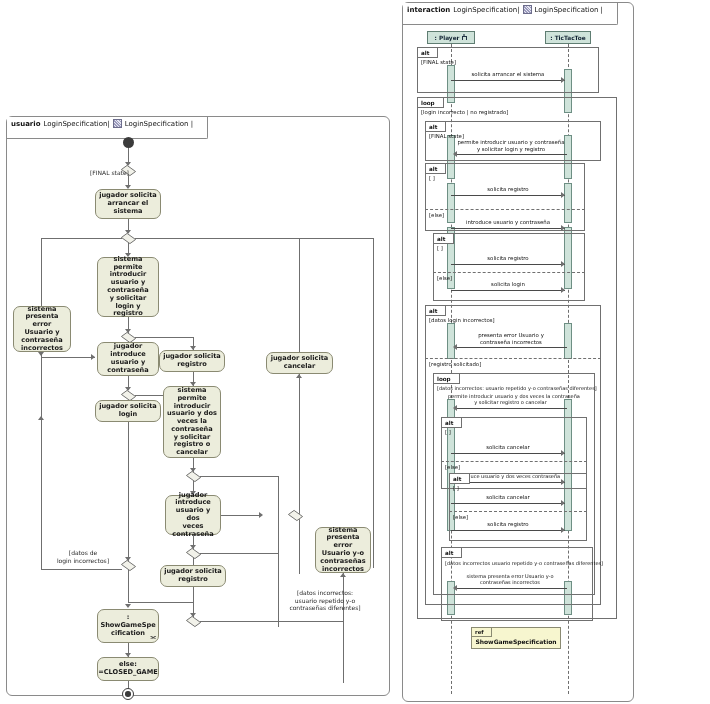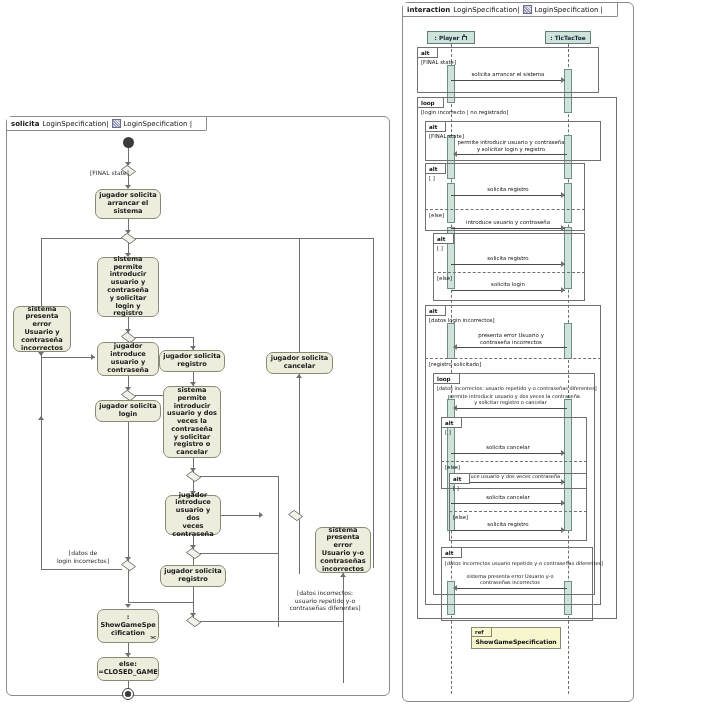--- a/index.html
+++ b/index.html
@@ -1,21 +1,21 @@
 <!DOCTYPE html>
 <html><head>
 <meta charset="utf-8">
 <style>
   html,body{margin:0;padding:0;background:#ffffff;}
   body{width:710px;height:704px;position:relative;overflow:hidden;
        font-family:"DejaVu Sans","Liberation Sans",sans-serif;color:#111;}
 
   
   .frame{position:absolute;border:1px solid #8a8a8a;border-radius:6px;background:#fff;}
-  .frame-tab{position:absolute;left:0;top:0;height:13px;padding:0 14px 0 4px;
+  .frame-tab{position:absolute;left:0;top:0;height:13px;padding:0 14px 8px 4px;
     background:#fff;border-right:1px solid #8a8a8a;border-bottom:1px solid #8a8a8a;
     border-bottom-right-radius:2px;display:flex;align-items:center;gap:3px;
     font-size:7px;white-space:nowrap;}
   .frame-tab b{font-weight:bold;font-size:7px;}
   .tabicon{display:inline-block;width:7px;height:7px;background:
      repeating-linear-gradient(45deg,#9b9bbd 0 1px,#e7e7f2 1px 2px);
      border:1px solid #6d6d8c;}
 
   
   .act{position:absolute;}
@@ -71,21 +71,21 @@
     border:.6px solid #234;border-radius:50%;box-sizing:border-box;}
   .stickman::after{content:"";position:absolute;left:.5px;top:2.4px;width:5px;height:4px;
     border-top:.6px solid #234;border-left:.6px solid #234;border-right:.6px solid #234;
     box-sizing:border-box;}
 </style>
 </head>
 <body>
 
 <div class="frame" style="left:6px;top:116px;width:382px;height:578px;">
   <div class="frame-tab">
-    <b>solicita</b>
+    <b>usuario</b>
     <span>LoginSpecification|</span>
     <span class="tabicon"></span>
     <span>LoginSpecification |</span>
   </div>
 
   <div class="act" style="left:0;top:0;width:100%;height:100%;">
 
     <div class="init" style="left:116px;top:20px;"></div>
     <div class="edge v" style="left:121px;top:31px;height:16px;"></div>
     <div class="arw down" style="left:118px;top:45px;"></div>

